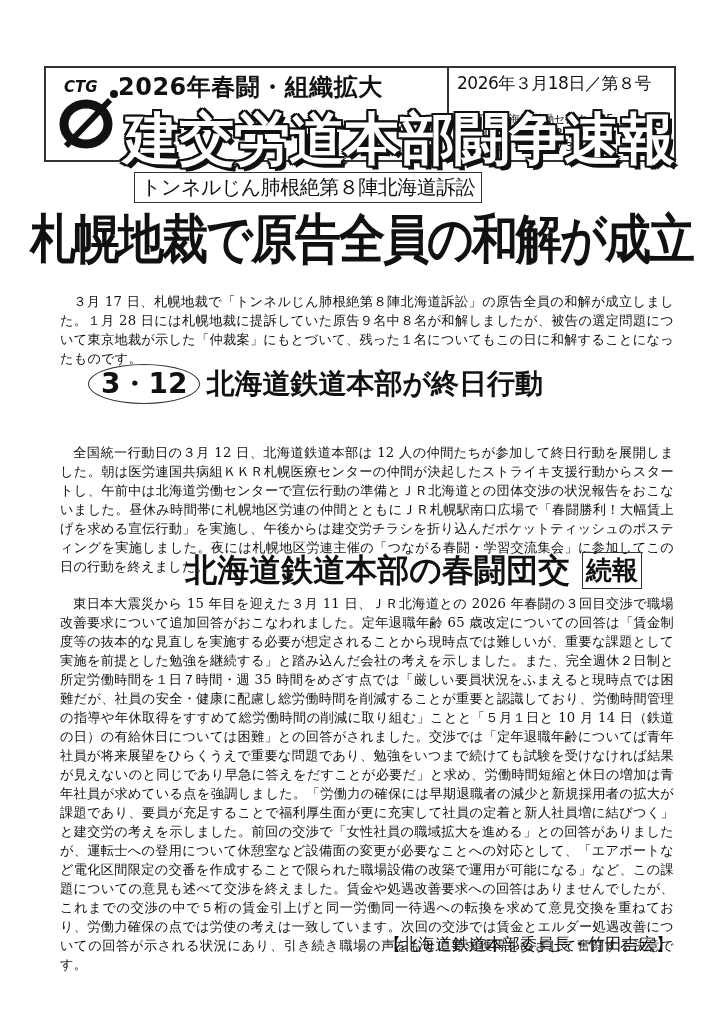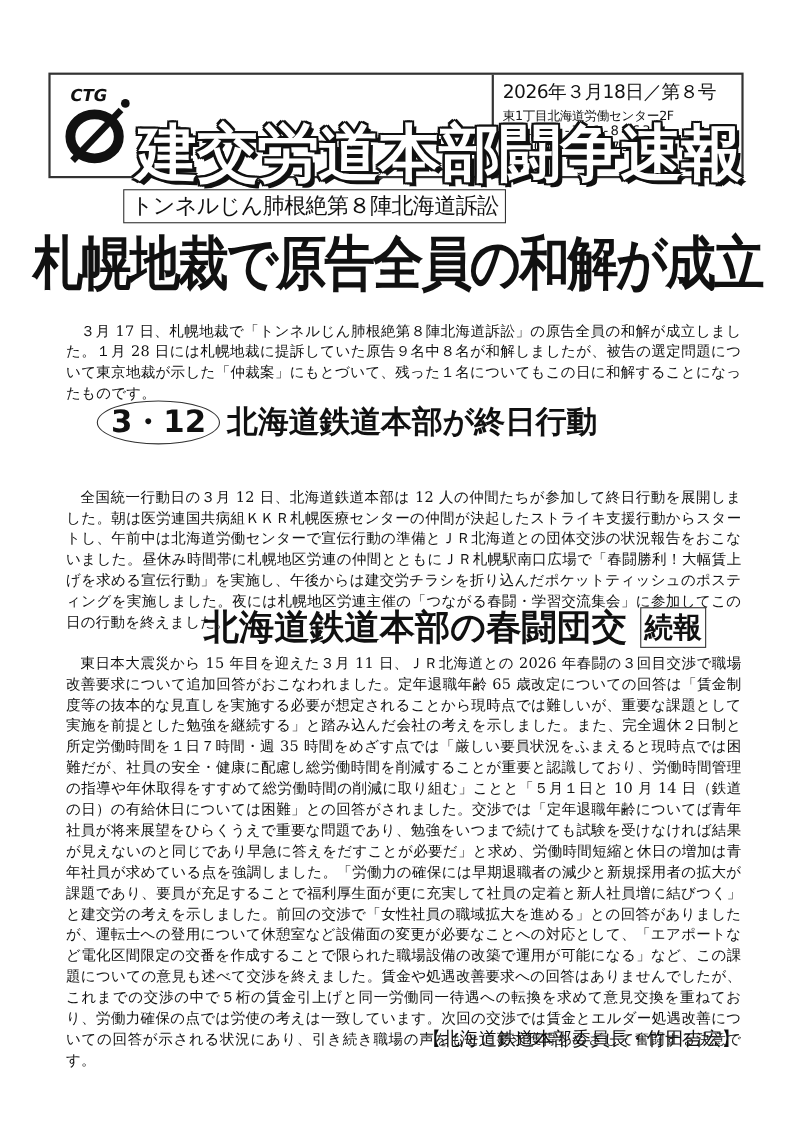--- a/index.html
+++ b/index.html
@@ -4,43 +4,44 @@
 <style>
   html, body { margin:0; padding:0; background:#fff; }
   body { width:723px; height:1024px; position:relative; overflow:hidden; color:#111; font-family:"DejaVu Serif", serif; }
   .masthead { position:absolute; left:44px; top:66px; width:632px; height:96px; border:2px solid #333; display:flex; box-sizing:border-box; }
   .mast-left { position:relative; width:377px; height:100%;padding-left:24px; }
   .logo { position:absolute; left:12px; top:6px; width:60px; height:80px; }
   .mast-top { position:absolute; left:72px; top:3px; font-family:"DejaVu Sans", sans-serif; font-weight:bold; font-size:24px; letter-spacing:0.5px; white-space:nowrap; }
   .mast-big { position:absolute; left:78px; top:34px; font-family:"DejaVu Sans", sans-serif; font-weight:bold; font-size:56px; color:#fff; letter-spacing:-1px; white-space:nowrap;
     text-shadow: 2px 0 0 #111, -2px 0 0 #111, 0 2px 0 #111, 0 -2px 0 #111, 2px 2px 0 #111, -2px -2px 0 #111, 2px -2px 0 #111, -2px 2px 0 #111, 4px 4px 0 #111; }
   .mast-right { flex:1; border-left:2px solid #333; padding:4px 6px 0 8px; font-family:"DejaVu Sans", sans-serif; }
-  .issue { font-size:17px; white-space:nowrap; letter-spacing:-0.5px; margin-bottom:3px; }
+  .issue { font-size:17px; white-space:nowrap; letter-spacing:-0.5px; margin-bottom:17px; }
   .addr { font-size:11.5px; line-height:14px; white-space:nowrap; letter-spacing:-0.3px; }
   .addr.wide { letter-spacing:2px; font-size:12px; }
-  .subtitle-box { position:absolute; left:112px; top:172px; border:1px solid #333; padding:1px 6px; font-family:"DejaVu Sans", sans-serif; font-size:20px; letter-spacing:-0.5px; white-space:nowrap; }
+  .subtitle-box { position:absolute; left:134px; top:172px; border:1px solid #333; padding:1px 6px; font-family:"DejaVu Sans", sans-serif; font-size:20px; letter-spacing:-0.5px; white-space:nowrap; }
   .headline1 { position:absolute; left:0; width:723px; top:204px; text-align:center; font-family:"DejaVu Sans", sans-serif; font-weight:bold; font-size:46px; letter-spacing:-2px; transform:scaleY(1.15); transform-origin:top; }
   .para { position:absolute; left:60px; width:614px; font-size:13.2px; line-height:19px; letter-spacing:0.2px; text-align:justify; text-indent:1em; }
   .headline2 { position:absolute; left:88px; top:364px; font-family:"DejaVu Sans", sans-serif; font-weight:bold; font-size:28px; white-space:nowrap; display:flex; align-items:center; }
   .ellipse { display:inline-block; border:1.5px solid #333; border-radius:50%; padding:0 12px; margin-right:6px; font-size:28px; }
   .headline3 { position:absolute; left:0; width:642px; top:549px; text-align:right; font-family:"DejaVu Serif", serif; font-weight:bold; font-size:32px; white-space:nowrap; }
   .badge { display:inline-block; border:1px solid #333; padding:0 3px; font-size:26px; margin-left:12px; vertical-align:2px; }
   .sign { position:absolute; right:50px; top:933px; font-family:"DejaVu Sans", sans-serif; font-size:17px; }
 </style>
 </head>
 <body>
 
 <div class="masthead">
   <div class="mast-left">
     <svg class="logo" viewBox="0 0 60 80">
       <text x="6" y="18" font-family="DejaVu Sans, sans-serif" font-weight="bold" font-style="italic" font-size="15" fill="#111">CTG</text>
       <ellipse cx="28" cy="50" rx="22" ry="20" fill="none" stroke="#111" stroke-width="9"></ellipse>
       <line x1="8" y1="72" x2="52" y2="26" stroke="#111" stroke-width="6"></line>
       <circle cx="56" cy="20" r="4" fill="#111"></circle>
     </svg>
+    <div class="mast-top">2026年春闘・組織拡大</div>
     <div class="mast-big">建交労道本部闘争速報</div>
   </div>
   <div class="mast-right">
     <div class="issue">2026年３月18日／第８号</div>
     <div class="addr">東1丁目北海道労働センター2F</div>
     <div class="addr wide">TEL011-711-8463</div>
     <div class="addr wide">FAX011-711-7388</div>
   </div>
 </div>
 

